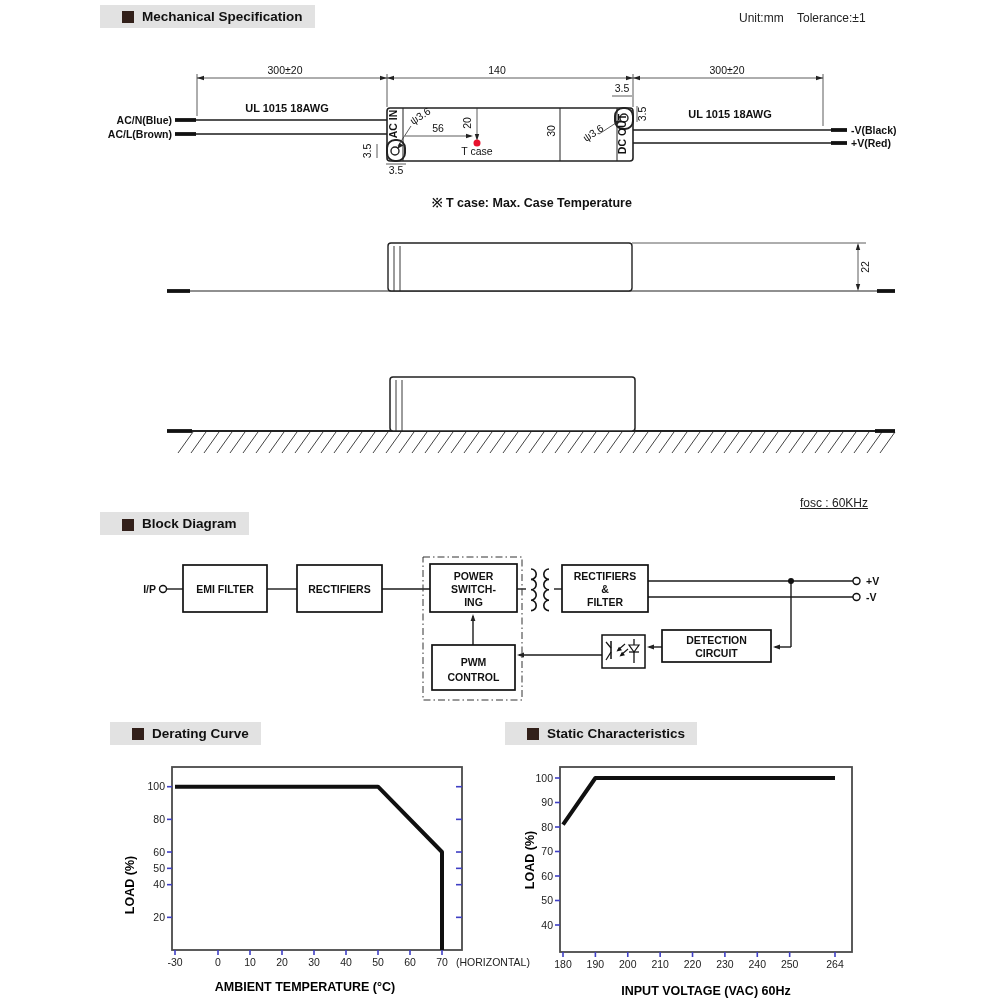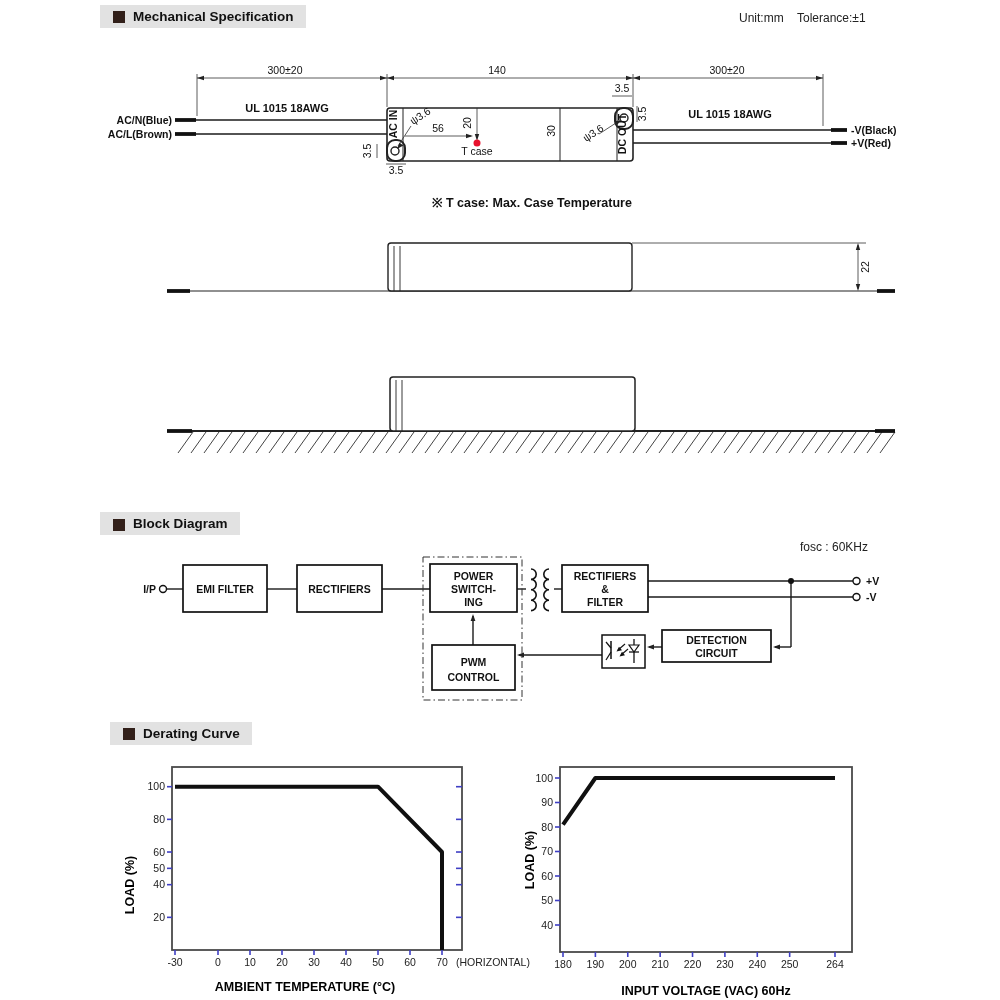--- a/index.html
+++ b/index.html
@@ -1,20 +1,20 @@
 <!DOCTYPE html>
 <html><head>
 <meta charset="utf-8">
 <style>
   * { margin:0; padding:0; box-sizing:border-box; }
   html,body { width:1000px; height:1000px; background:#ffffff; font-family:"Liberation Sans", sans-serif; }
   #page { position:relative; width:1000px; height:1000px; overflow:hidden; background:#fff; }
 
   .section-header { position:absolute; display:flex; align-items:center; gap:8px;
-    background:#e2e2e2; padding:4px 12px 4px 13px; }
+    background:#e2e2e2; padding:4px 12px 4px 22px; }
   .section-header .sq { width:12px; height:12px; background:#32201a; flex:0 0 auto; }
   .section-header .ttl { font-size:13.5px; font-weight:700; color:#111; white-space:nowrap; }
 
   .note { position:absolute; font-size:12px; color:#222; white-space:nowrap; }
 
   svg { position:absolute; overflow:visible; }
   svg text { fill:#111; }
 
   .thin  { stroke:#333; stroke-width:0.8; fill:none; }
   .line  { stroke:#1a1a1a; stroke-width:1.4; fill:none; }
@@ -44,25 +44,29 @@
     <span class="ttl">Mechanical Specification</span>
   </div>
   <div class="note" style="left:727px; top:11px;margin-left:12px;">Unit:mm</div>
   <div class="note" style="left:797px; top:11px;">Tolerance:±1</div>
 
 
   <div class="section-header" style="left:100px; top:512px;align-items:flex-end;">
     <span class="sq"></span>
     <span class="ttl">Block Diagram</span>
   </div>
-  <div class="note" style="left:800px; top:540px;">fosc : 60KHz</div>
+  <div class="note" style="left:800px; top:496px;text-decoration:underline;">fosc : 60KHz</div>
 
   <div class="section-header" style="left:110px; top:722px;">
     <span class="sq"></span>
     <span class="ttl">Derating Curve</span>
+  </div>
+  <div class="section-header" style="left:505px; top:722px;">
+    <span class="sq"></span>
+    <span class="ttl">Static Characteristics</span>
   </div>
 
   <svg style="left:0; top:50px;" width="1000" height="262" viewBox="0 0 1000 262">
 
     <g>
       <line class="thin" x1="197" y1="24" x2="197" y2="66"></line>
       <line class="thin" x1="387" y1="24" x2="387" y2="57"></line>
       <line class="thin" x1="633" y1="24" x2="633" y2="57"></line>
       <line class="thin" x1="823" y1="24" x2="823" y2="76"></line>
       <line class="thin" x1="197" y1="28" x2="387" y2="28"></line>

